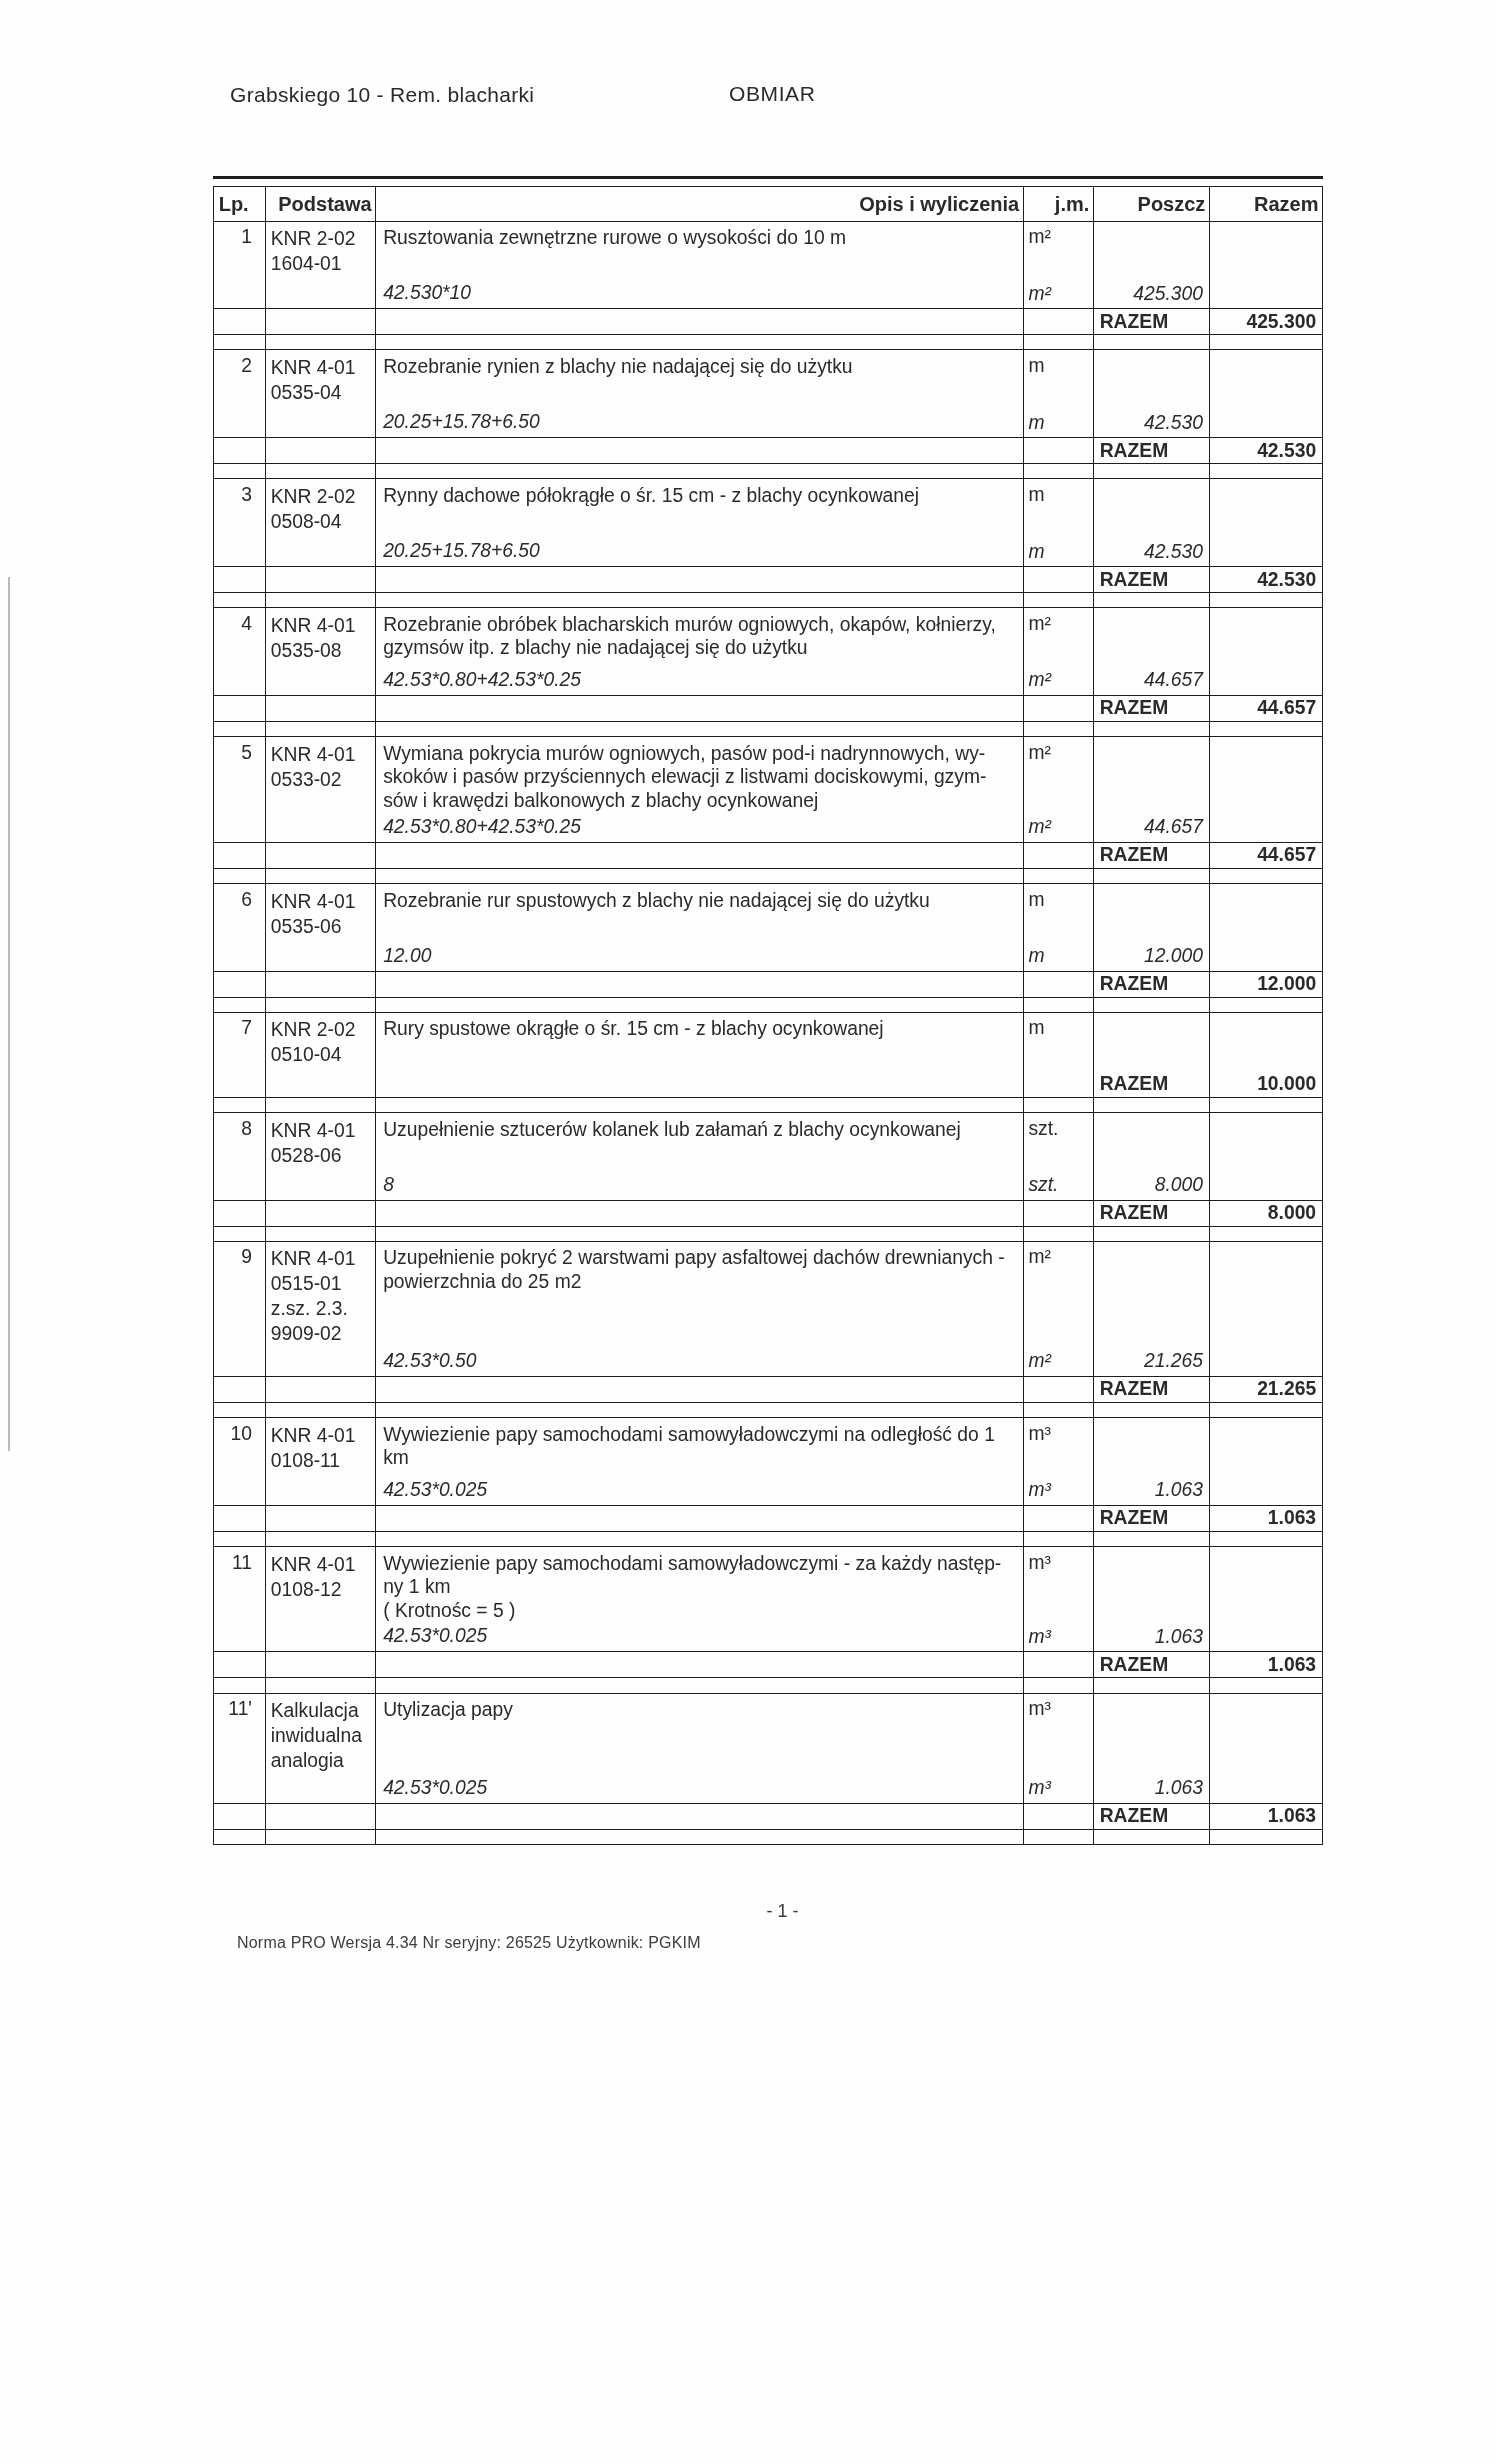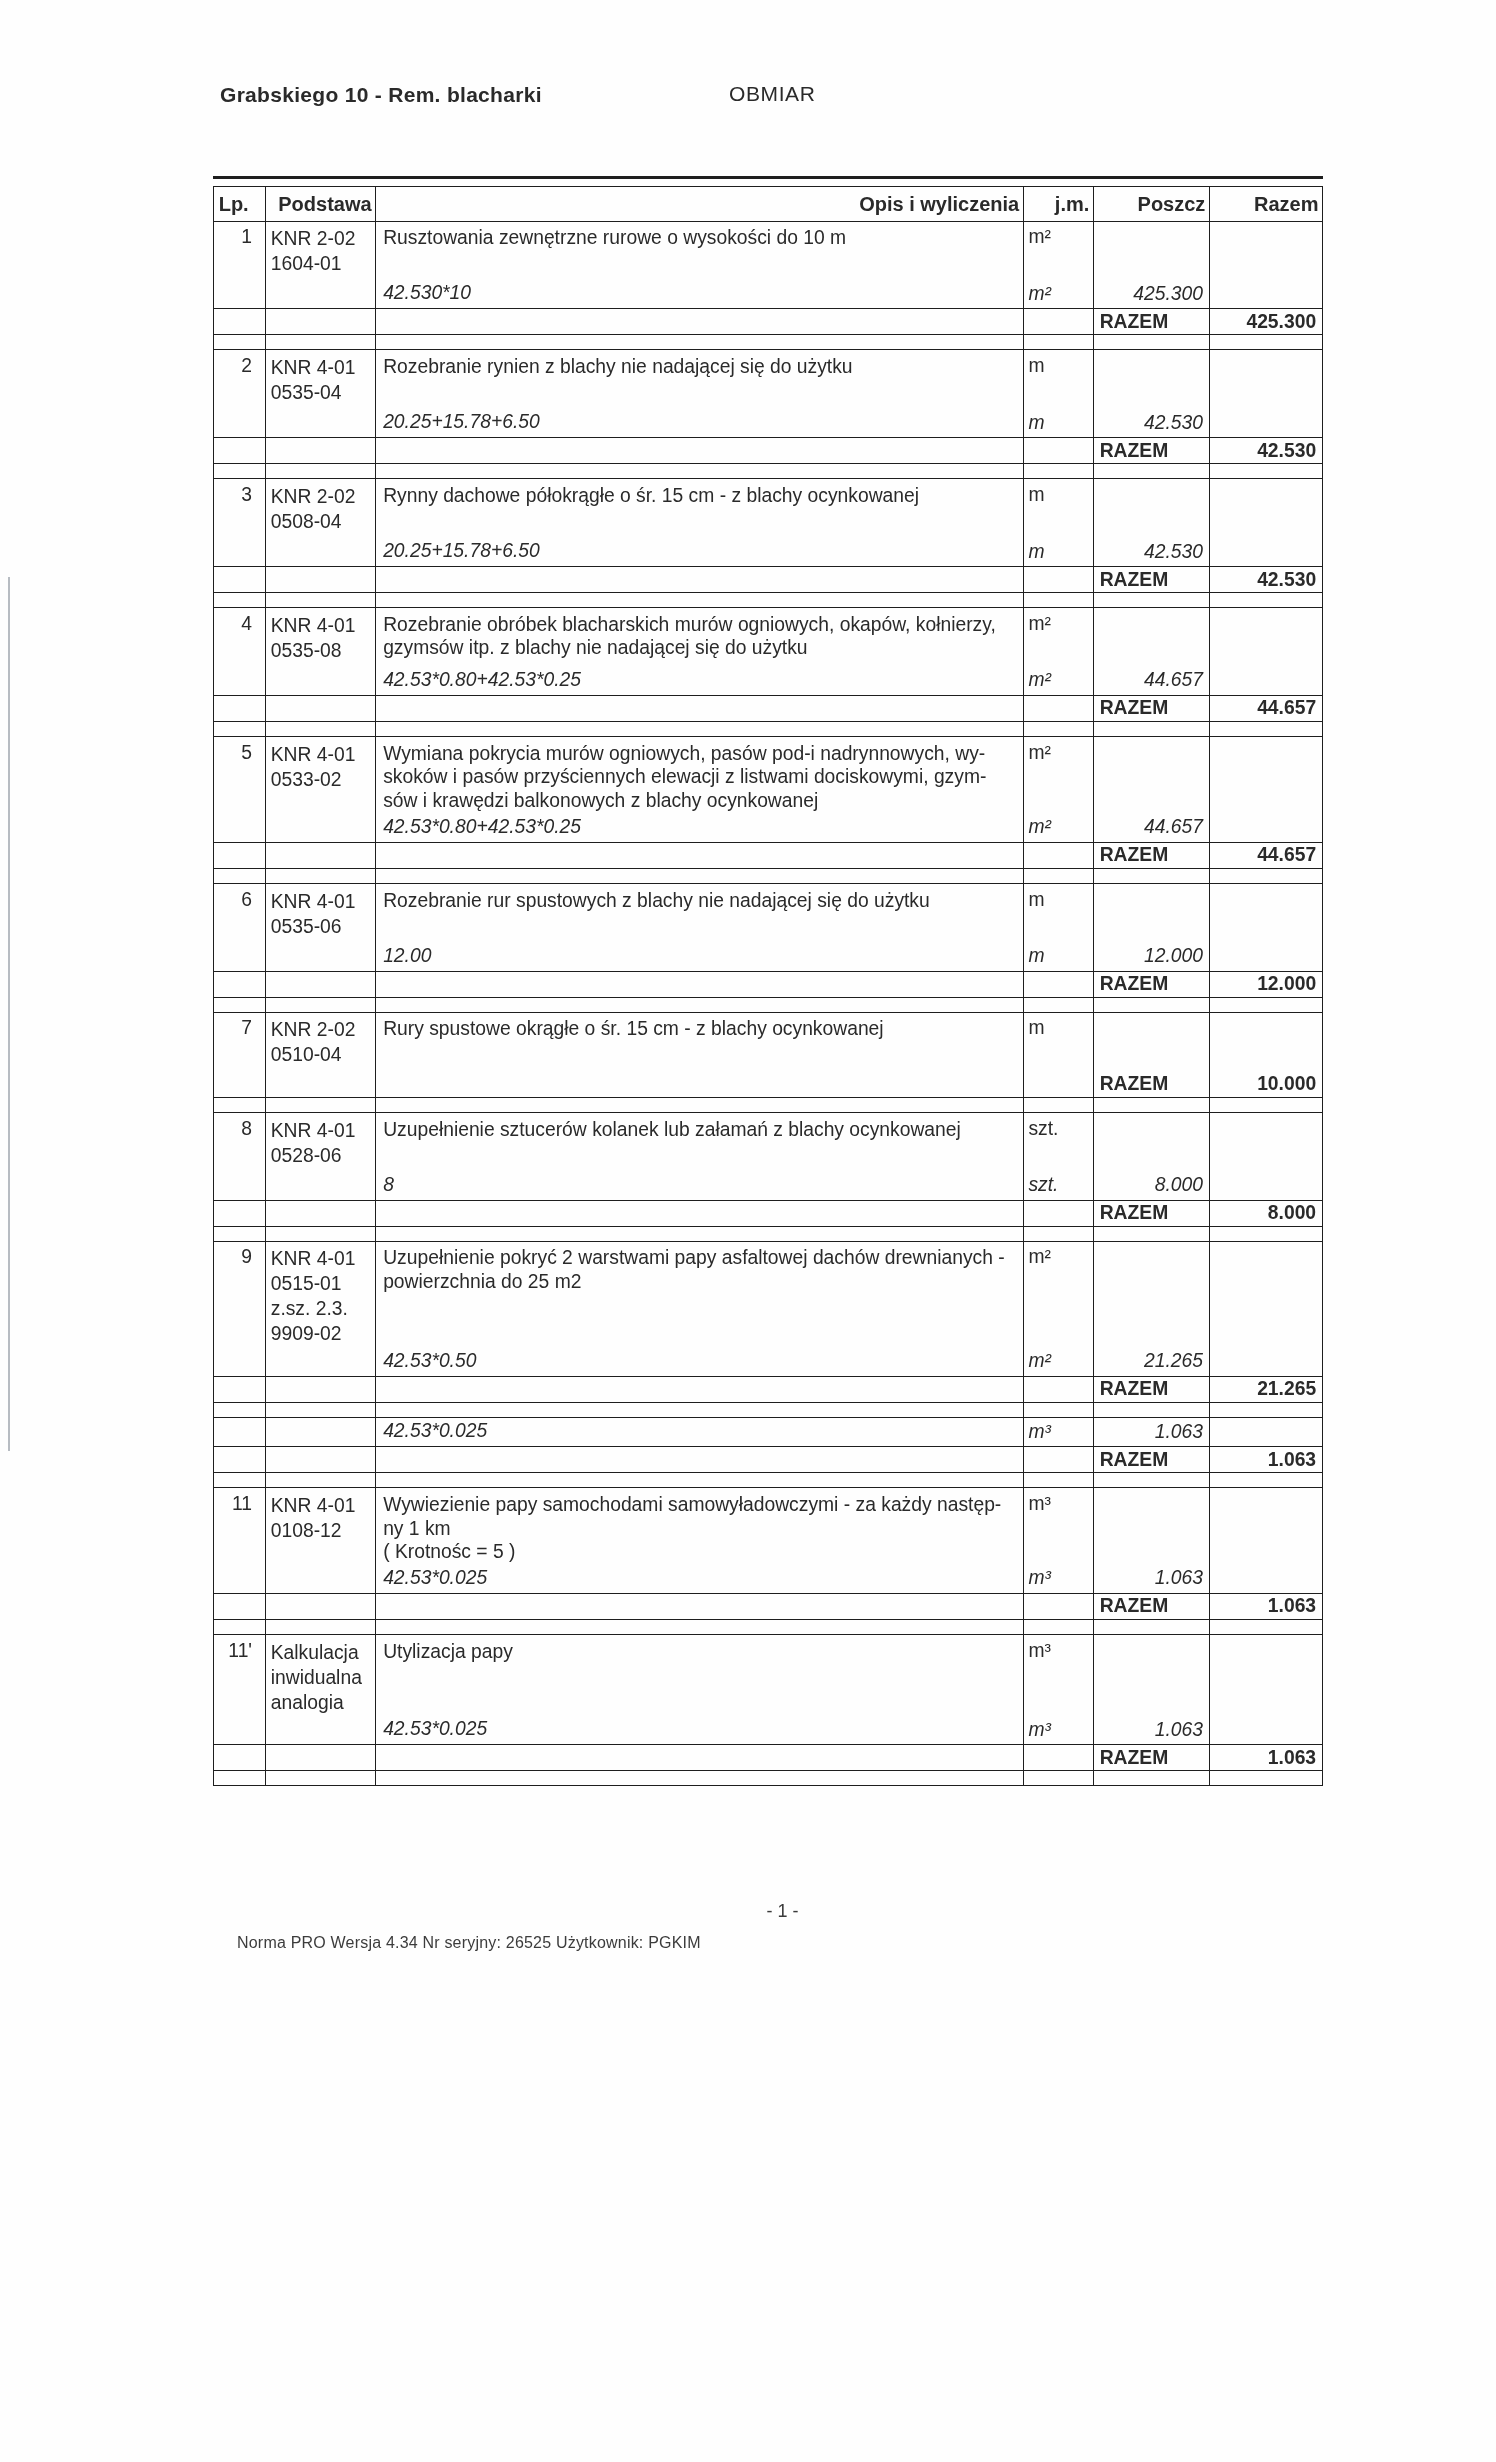--- a/index.html
+++ b/index.html
@@ -5,22 +5,22 @@
   html, body { margin:0; padding:0; background:#ffffff; }
   .page {
     position:relative;
     width:1496px; height:2462px;
     background:#fefefe;
     font-family:"Liberation Sans","DejaVu Sans",sans-serif;
     color:#2a2a2a;
     overflow:hidden;
   }
   .doc-title-left {
-    position:absolute; left:220px; top:83px;
-    font-size:21px; letter-spacing:0.3px;font-weight:bold;
+    position:absolute; left:230px; top:83px;
+    font-size:21px; letter-spacing:0.3px;
   }
   .doc-title-center {
     position:absolute; left:729px; top:82px;
     font-size:21px; letter-spacing:0.6px;
   }
   .top-rule {
     position:absolute; left:213px; top:176px;
     width:1110px; height:2.9px; background:#1e1e1e;
   }
   table.obmiar {
@@ -403,20 +403,30 @@
   </tr>
   <tr class="gap-row">
     <td></td>
     <td></td>
     <td></td>
     <td></td>
     <td></td>
     <td></td>
   </tr>
 
+  <tr class="main-row">
+    <td class="c-lp">10</td>
+    <td class="c-pod">KNR 4-01
+0108-11</td>
+    <td class="c-opis">Wywiezienie papy samochodami samowyładowczymi na odległość do 1
+km</td>
+    <td class="c-jm">m³</td>
+    <td class="c-poszcz"></td>
+    <td class="c-razem"></td>
+  </tr>
   <tr class="calc-row">
     <td class="c-lp"></td>
     <td class="c-pod"></td>
     <td class="c-opis">42.53*0.025</td>
     <td class="c-jm">m³</td>
     <td class="c-poszcz">1.063</td>
     <td class="c-razem"></td>
   </tr>
   <tr class="razem-row">
     <td class="c-lp"></td>

